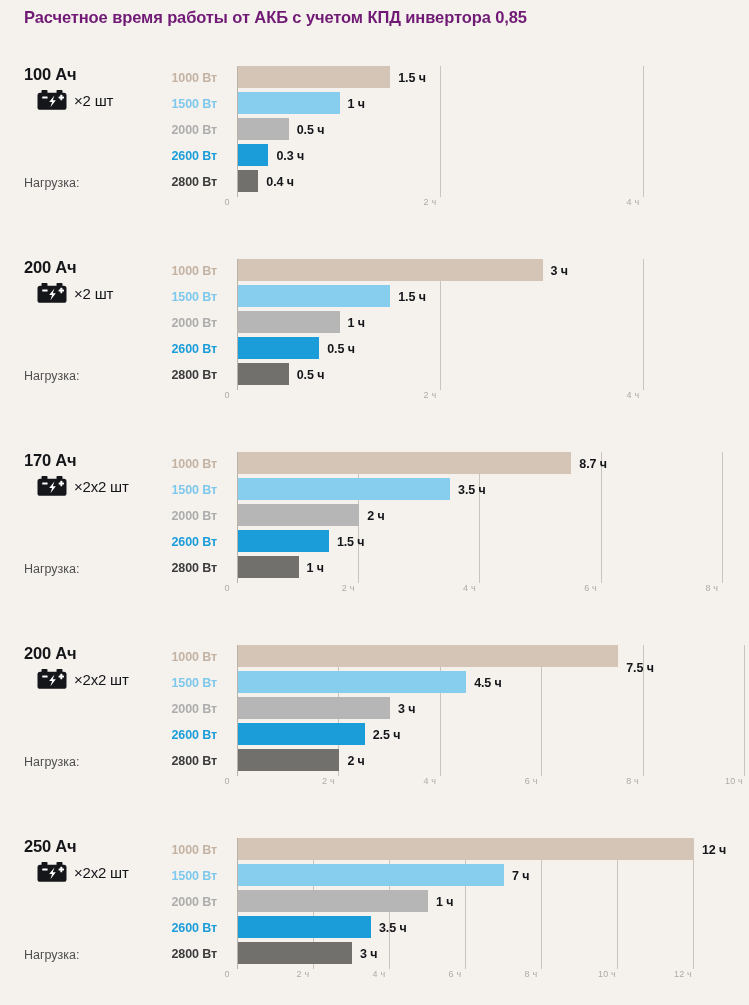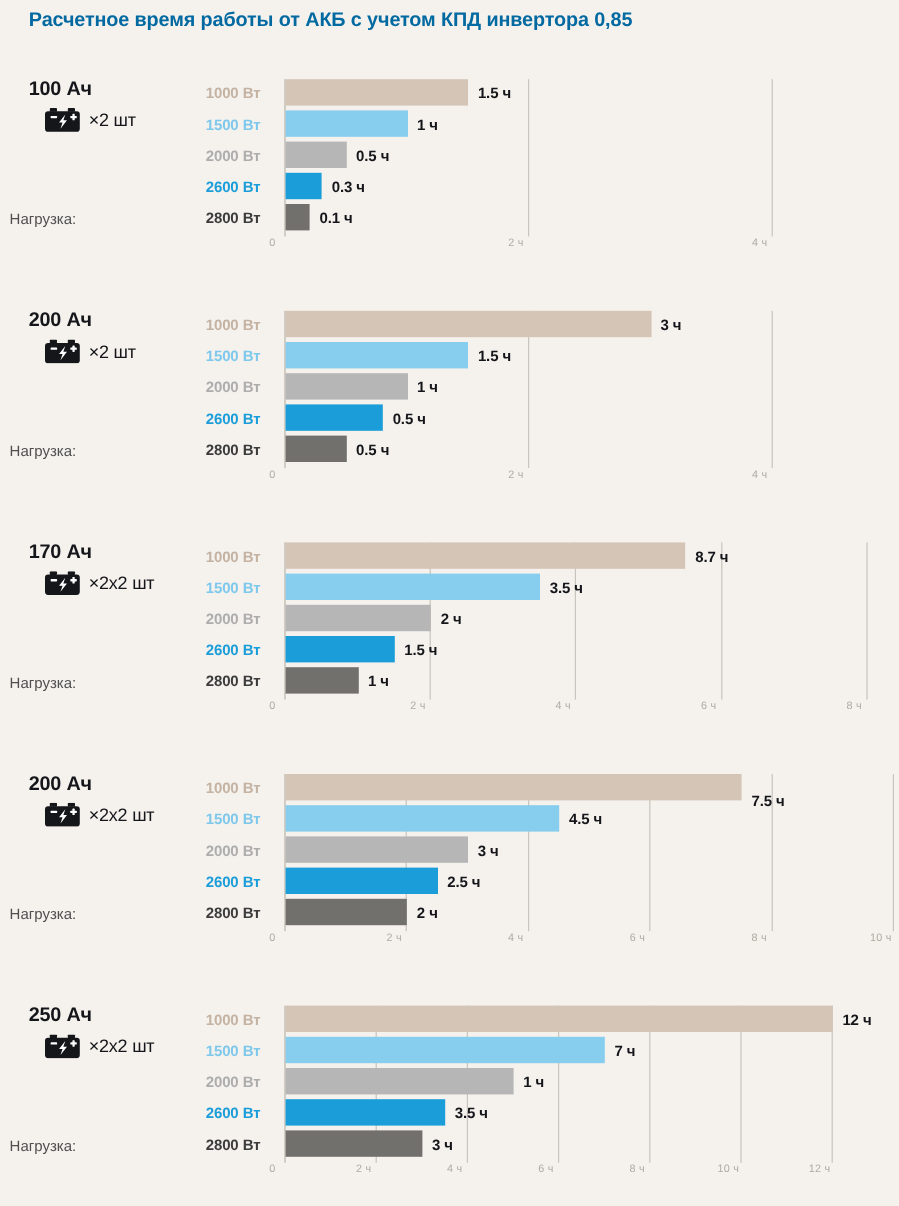--- a/index.html
+++ b/index.html
@@ -9,39 +9,39 @@
     font-family:"Liberation Sans","DejaVu Sans",sans-serif;
     overflow:hidden;
     position:relative;
     -webkit-font-smoothing:antialiased;
   }
   #page-title{
     position:absolute;
     left:24px; top:8px;
     font-size:16.5px;
     font-weight:bold;
-    color:#0369a1;
+    color:#701a75;
     letter-spacing:-0.1px;
     white-space:nowrap;
   }
   .group{ position:absolute; left:0; width:749px; }
   .g-label{ position:absolute; left:24px; top:0; width:132px; }
   .cap{
     font-size:16.5px; font-weight:bold; color:#15161a;
     line-height:16px; letter-spacing:-0.2px;
     white-space:nowrap;
   }
   .qty-row{ display:flex; align-items:center; margin-top:8px;padding-left:13px; }
   .batt-icon{ width:30px; height:20px; flex:0 0 auto; display:block; }
   .qty-text{
     font-size:15px; color:#15161a; margin-left:7px;
     white-space:nowrap; letter-spacing:-0.2px;
   }
   .load-label{
-    position:absolute; left:8px;
+    position:absolute; left:24px;
     font-size:12.5px; color:#4f4f4f; white-space:nowrap;
   }
   .plot{ position:absolute; left:0; top:0; width:749px; }
   .gridline{
     position:absolute; width:1px;
     background:#c9c4bc; top:0;
   }
   .axis0{ background:#b9b3aa; }
   .tick{
     position:absolute; font-size:9px; color:#b0aaa2;
@@ -110,21 +110,21 @@
           <div class="val" style="left: 296.75px; top: 5px;">0.5 ч</div>
         </div>
         <div class="row" style="top: 78px; height: 26px;">
           <div class="pw" style="left: 0px; width: 217px; top: 5px; color: rgb(27, 157, 217);">2600 Вт</div>
           <div class="bar" style="left: 238px; top: 0px; width: 30.45px; height: 22px; background: rgb(27, 157, 217);"></div>
           <div class="val" style="left: 276.45px; top: 5px;">0.3 ч</div>
         </div>
         <div class="row" style="top: 104px; height: 26px;">
           <div class="pw" style="left: 0px; width: 217px; top: 5px; color: rgb(60, 60, 60);">2800 Вт</div>
           <div class="bar" style="left: 238px; top: 0px; width: 20.3px; height: 22px; background: rgb(113, 112, 109);"></div>
-          <div class="val" style="left: 266.3px; top: 5px;">0.1 ч</div>
+          <div class="val" style="left: 266.3px; top: 5px;">0.4 ч</div>
         </div>
       </div>
     </div>
     <div class="group" style="top: 259px; height: 143px;">
       <div class="g-label">
         <div class="cap">200 Ач</div>
         <div class="qty-row">
           <span>
             <svg class="batt-icon" viewBox="0 0 30 20" xmlns="http://www.w3.org/2000/svg">
               <rect x="4.5" y="0" width="6" height="3.2" rx="0.8" fill="#15161a"></rect>

